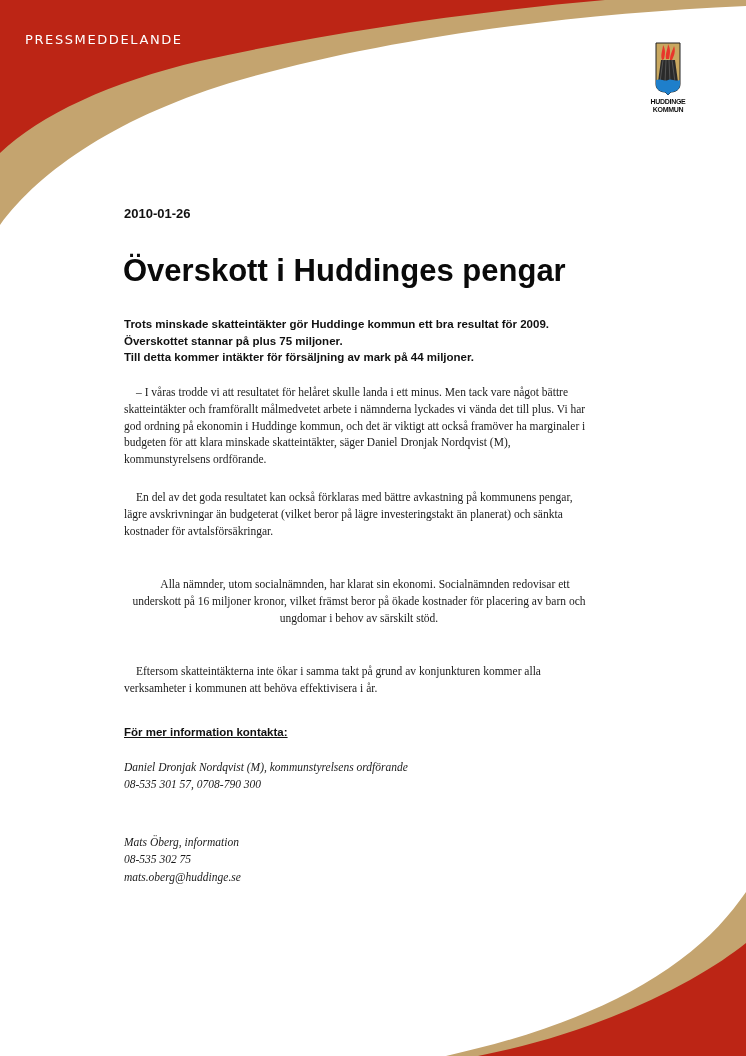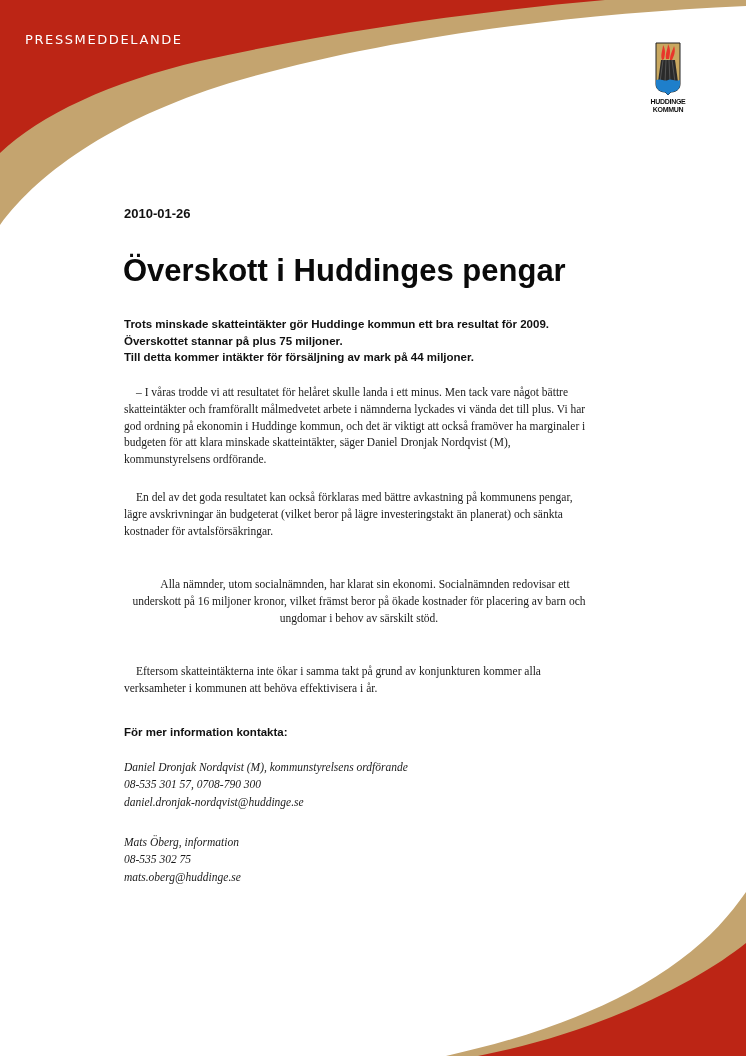--- a/index.html
+++ b/index.html
@@ -32,21 +32,21 @@
   }
   .body-text { position: absolute; left: 0; width: 470px; margin: 0;
     font-family: "Liberation Serif", serif; font-size: 11.5px; line-height: 16.8px; color: #1a1a1a; }
   .body-text .para { margin: 0; text-indent: 12px; }
   .p1 { top: 384px; }
   .p2 { top: 489px; }
   .p3 { top: 576px; text-align: center; }
   .p4 { top: 630px; margin-top: 33px; }
   .contact-heading {
     position: absolute; top: 726px; left: 0; margin: 0;
-    font-family: "Liberation Sans", sans-serif; font-weight: bold; font-size: 11.5px; color: #111;
+    font-family: "Liberation Sans", sans-serif; font-weight: bold; font-size: 11.5px; color: #111; text-decoration: underline;
   }
   .contact { position: absolute; left: 0; margin: 0;
     font-family: "Liberation Serif", serif; font-style: italic; font-size: 11.5px; line-height: 17.3px; color: #1a1a1a; }
   .contact div { white-space: nowrap; }
   .c1 { top: 759px; }
   .c2 { top: 834px; }
   .link { color: #1a1a1a; text-decoration: none; }
 </style>
 </head>
 <body>
@@ -100,21 +100,20 @@
   </div>
   <div class="body-text p4">
     <p class="para">Eftersom skatteintäkterna inte ökar i samma takt på grund av konjunkturen kommer alla verksamheter i kommunen att behöva effektivisera i år.</p>
   </div>
 
   <div class="contact-heading">För mer information kontakta:</div>
 
   <div class="contact c1">
     <div>Daniel Dronjak Nordqvist (M), kommunstyrelsens ordförande</div>
     <div>08-535 301 57, 0708-790 300</div>
-    <div><a class="link">daniel.dronjak-nordqvist@huddinge.se</a></div>
   </div>
 
   <div class="contact c2">
     <div>Mats Öberg, information</div>
     <div>08-535 302 75</div>
     <div><a class="link">mats.oberg@huddinge.se</a></div>
   </div>
 </div>
 
 </body></html>

